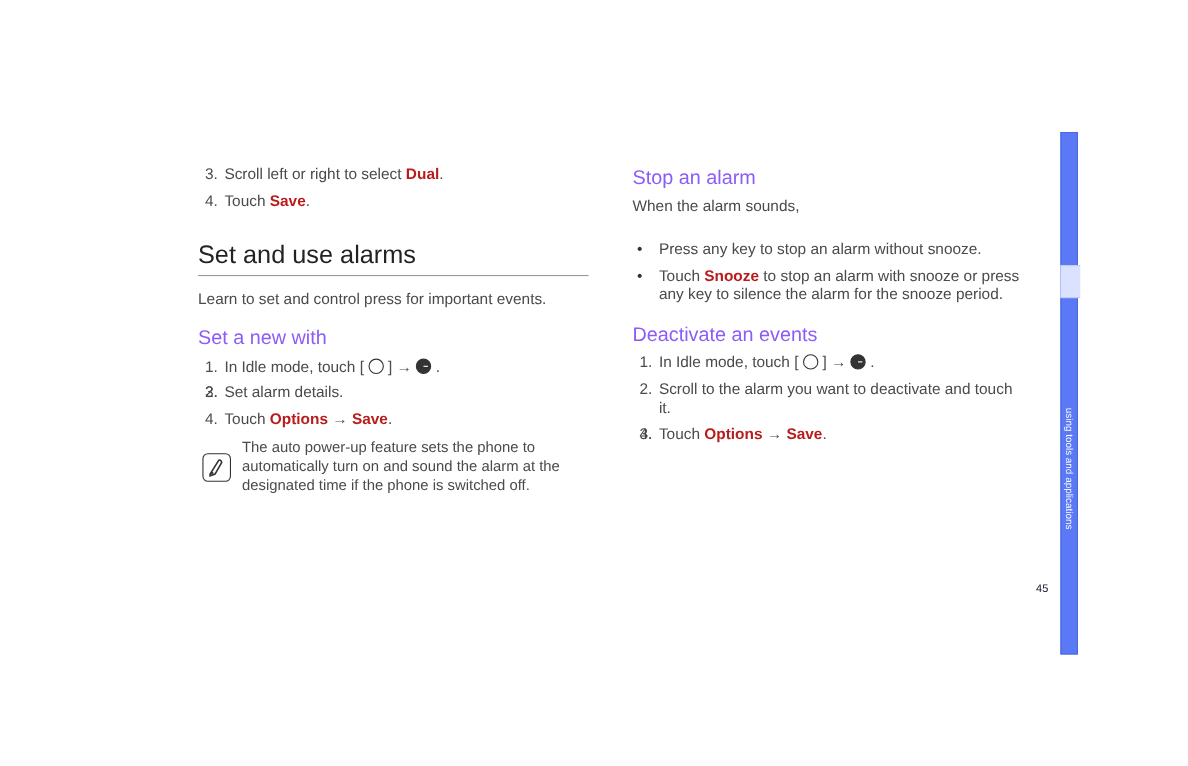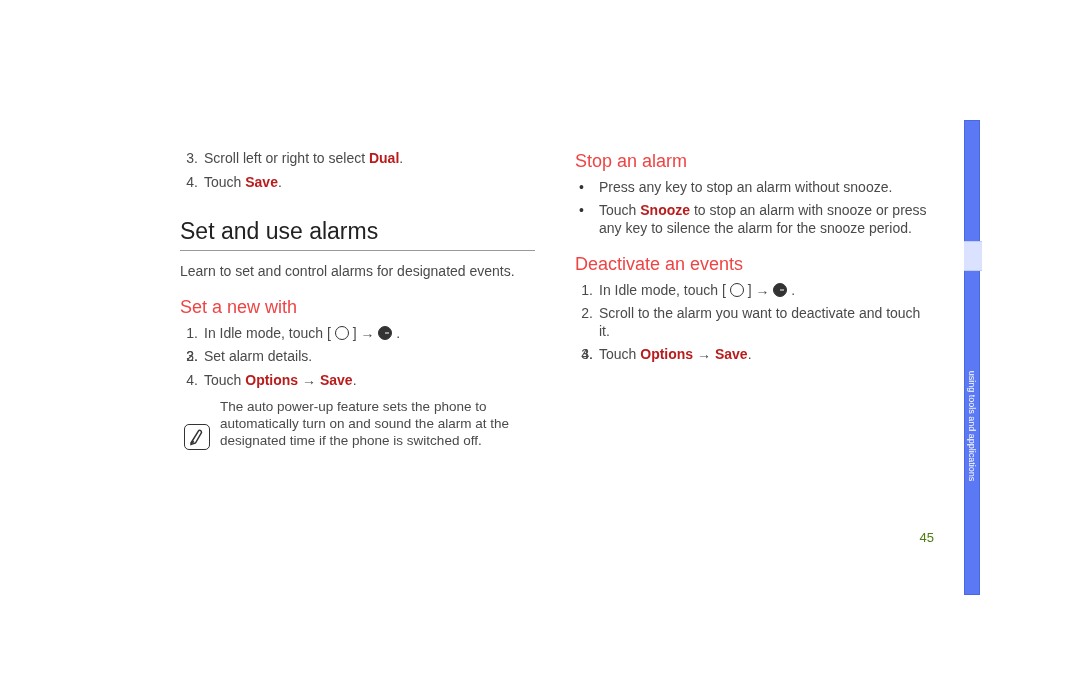--- a/index.html
+++ b/index.html
@@ -17,31 +17,31 @@
     font-weight: 400;
     color: #222;
     border-bottom: 1px solid #999;
     padding-bottom: 4px;
     margin-top: 26px;
     margin-bottom: 12px;
   }
   h2.sub {
     font-size: 18px;
     font-weight: 400;
-    color: #ef4444;
+    color: #8b5cf6;
     margin-top: 16px;
     margin-bottom: 6px;
   }
   ol.numlist { list-style: none; padding-left: 18px; }
   ol.numlist li { position: relative; margin-bottom: 6px; padding-left: 6px; }
   ol.numlist li .num { position: absolute; left: -18px; width: 18px; text-align: right; }
   ul.bullets { list-style: none; padding-left: 18px; }
   ul.bullets li { position: relative; margin-bottom: 6px; padding-left: 6px; }
   ul.bullets li::before { content: "•"; position: absolute; left: -14px; color: #333; }
-  .note { display: flex; align-items: flex-end; gap: 10px; margin-top: 10px; margin-left: 4px; }
+  .note { display: flex; align-items: center; gap: 10px; margin-top: 10px; margin-left: 4px; }
   .note-icon { display: inline-flex; align-items: center; justify-content: center; width: 26px; height: 26px; border: 1.5px solid #333; border-radius: 5px; flex: none; font-size: 16px; position: relative; }
   .note-icon svg { width: 18px; height: 18px; }
   .note-text { font-size: 13.5px; line-height: 1.25; }
   .icon-inline { display: inline-flex; vertical-align: -2px; align-items: center; justify-content: center; width: 14px; height: 14px; border: 1px solid #333; border-radius: 50%; font-size: 9px; background:#fff; }
   .icon-solid { background: #333; color: #fff; position: relative; }
   .icon-solid::after { content: ""; position: absolute; width: 4px; height: 4px; border-top: 1px solid #fff; border-right: 1px solid #fff; top: 4px; left: 6px; transform: rotate(-45deg); opacity:0; }
   .sidetab {
     position: absolute;
     right: 100px;
     top: 120px;
@@ -65,44 +65,44 @@
     top: 300px;
     left: 50%;
     transform: translate(-50%, 0) rotate(90deg);
     transform-origin: center;
     white-space: nowrap;
     font-size: 9px;
     color: #fff;
   }
   .pagenum {
     position: absolute;
-    right: 146px;
+    right: 127px;
     top: 530px;
-    font-size: 13px;
-    color: #4d7c0f;
+    font-size: 10px;
+    color: #0f172a;
   }
   b { font-weight: 700; color: #b91c1c; }
   .clock-hand { position: relative; }
   .clock-hand::after { content:""; position:absolute; left:50%; top:50%; width:1px; height:5px; background:#fff; transform-origin: bottom; transform: translate(-50%,-100%); }
   .clock-hand::before { content:""; position:absolute; left:50%; top:50%; width:4px; height:1px; background:#fff; transform: translate(0,-50%); }
 </style>
 </head>
 <body>
 
 <div class="page">
   <div class="columns">
 
     <div class="col">
       <ol class="numlist" id="pre-steps">
           <li><span class="num">3.</span><span>Scroll left or right to select <b>Dual</b>.</span></li>
           <li><span class="num">4.</span><span>Touch <b>Save</b>.</span></li>
         </ol>
 
       <h1 class="section">Set and use alarms</h1>
-      <p>Learn to set and control alarms for designated events.</p>
+      <p>Learn to set and control press for important events.</p>
 
       <h2 class="sub">Set a new with</h2>
       <ol class="numlist" id="steps1">
           <li><span class="num">1.</span><span>In Idle mode, touch [ <span class="icon-inline"></span> ] → <span class="icon-inline icon-solid clock-hand"></span> .</span></li>
           <li><span class="num">2.</span></li>
           <li><span class="num">3.</span><span>Set alarm details.</span></li>
           <li><span class="num">4.</span><span>Touch <b>Options</b> → <b>Save</b>.</span></li>
         </ol>
 
       <div class="note">
@@ -111,21 +111,22 @@
             <path d="M4 20 L14 4 C15 2 18 3 18 6 L10 20 L4 22 Z"></path>
             <path d="M4 20 L8 18"></path>
           </svg>
         </span>
         <div class="note-text">The auto power-up feature sets the phone to automatically turn on and sound the alarm at the designated time if the phone is switched off.</div>
       </div>
     </div>
 
     <div class="col">
       <h2 class="sub" style="margin-top:0">Stop an alarm</h2>
-      <ul class="bullets" style="margin-top:6px" id="bullets1">
+      <p>When the alarm sounds,</p>
+      <ul class="bullets" style="margin-top:22px" id="bullets1">
           <li><span>Press any key to stop an alarm without snooze.</span></li>
           <li><span>Touch <b>Snooze</b> to stop an alarm with snooze or press any key to silence the alarm for the snooze period.</span></li>
         </ul>
 
       <h2 class="sub">Deactivate an events</h2>
       <ol class="numlist" id="steps2">
           <li><span class="num">1.</span><span>In Idle mode, touch [ <span class="icon-inline"></span> ] → <span class="icon-inline icon-solid clock-hand"></span> .</span></li>
           <li><span class="num">2.</span><span>Scroll to the alarm you want to deactivate and touch it.</span></li>
           <li><span class="num">3.</span></li>
           <li><span class="num">4.</span><span>Touch <b>Options</b> → <b>Save</b>.</span></li>

